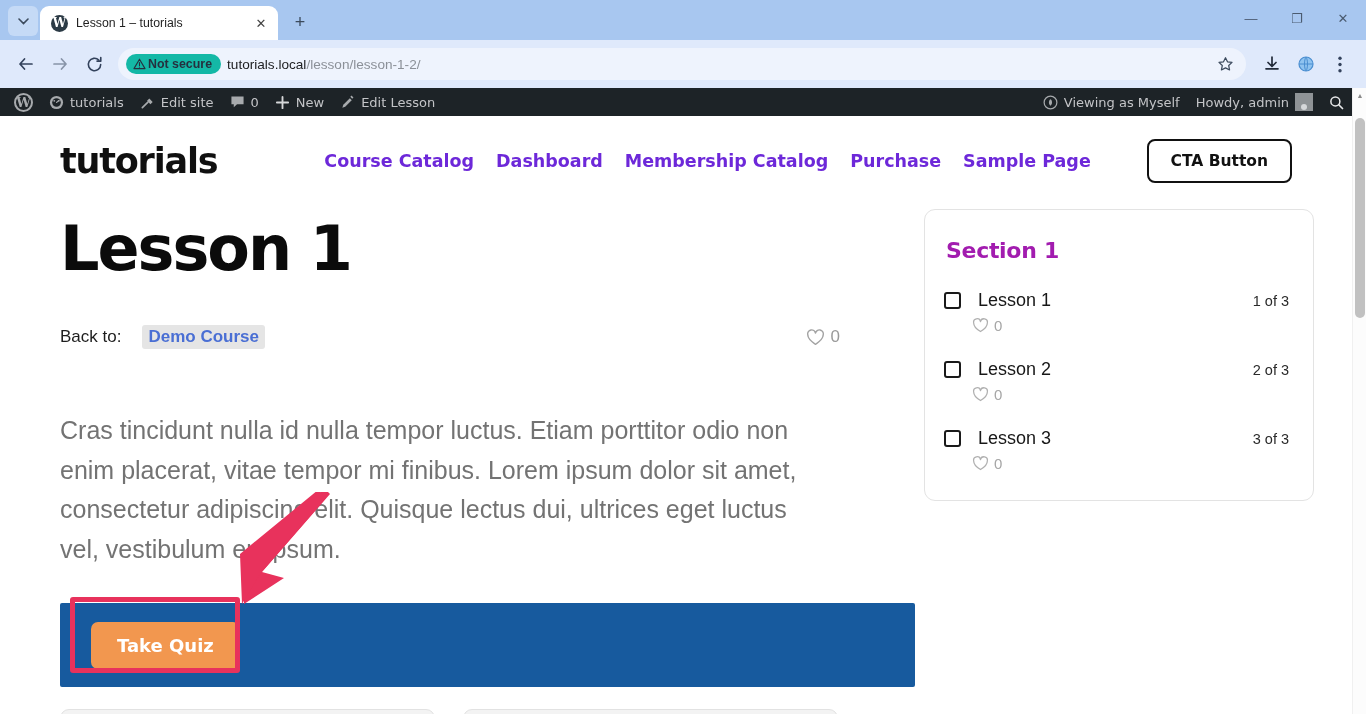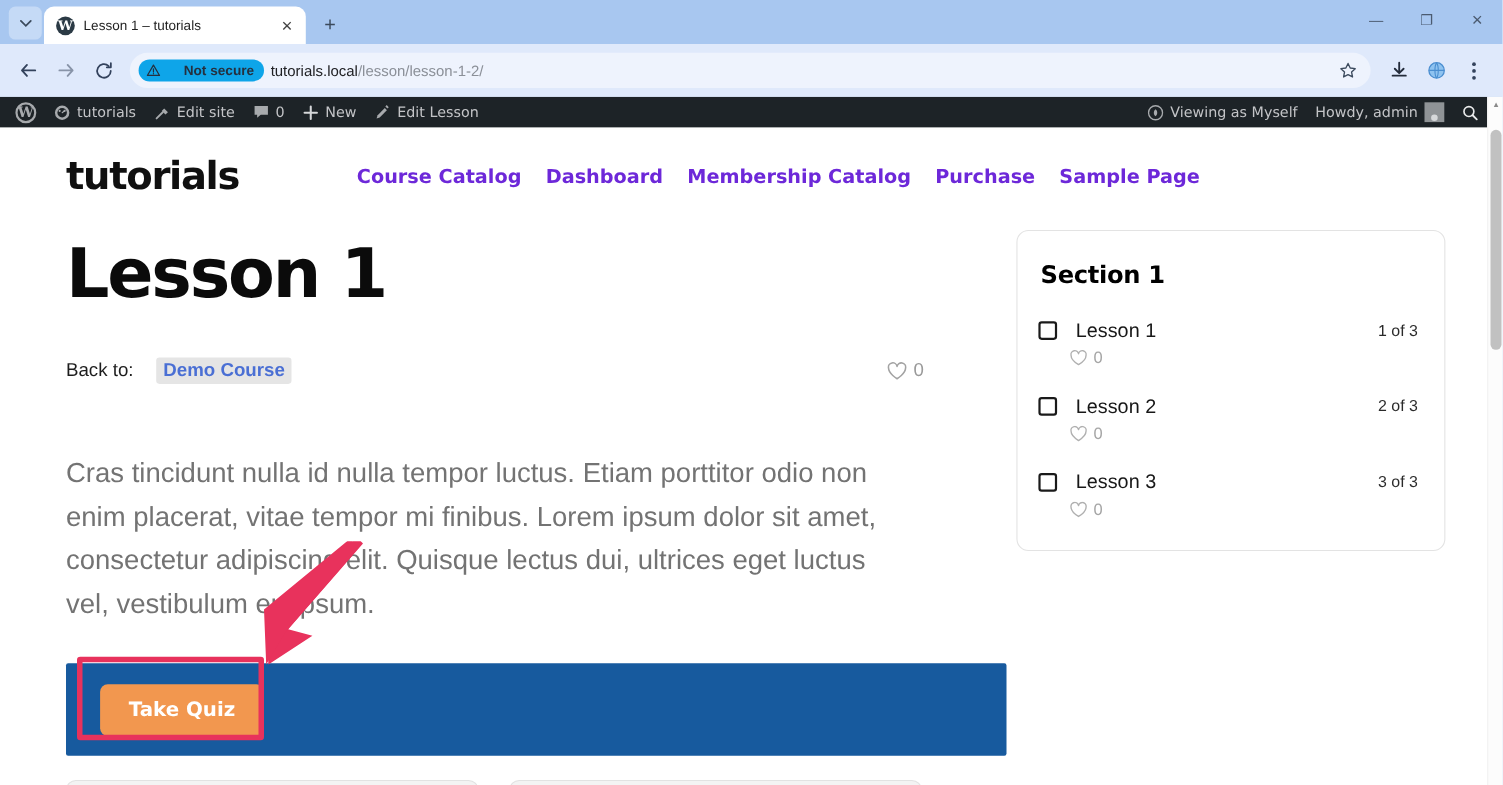--- a/index.html
+++ b/index.html
@@ -71,22 +71,22 @@
     display: flex; align-items: center; justify-content: center;
     color: #33425c; cursor: pointer; flex: 0 0 auto;
   }
   .omnibox {
     flex: 1 1 auto; height: 32px; background: #eef3fd;
     border-radius: 16px; margin: 0 8px 0 6px;
     display: flex; align-items: center; padding: 0 6px 0 8px; gap: 6px;
     cursor: text; position: relative;
   }
   .notsecure {
-    display: flex; align-items: center; gap: 21px;
-    background: #0ea5e9; border-radius: 12px;
+    display: flex; align-items: center; gap: 2px;
+    background: #14b8a6; border-radius: 12px;
     padding: 3px 9px 3px 7px; flex: 0 0 auto;
   }
   .notsecure-label { font-size: 12.4px; color: #25303f; font-weight: bold; }
   .url { font-size: 13.6px; color: #8b9098; flex: 1 1 auto; white-space: nowrap; }
   .url b { color: #202124; font-weight: normal; }
   .star-btn {
     width: 30px; height: 30px; border-radius: 50%;
     display: flex; align-items: center; justify-content: center;
     color: #3d4b5e; cursor: pointer; flex: 0 0 auto;
   }
@@ -212,21 +212,21 @@
   }
 
   
   .sidebar { width: 390px; flex: 0 0 auto; padding-top: 3px; }
   .sectioncard {
     border: 1px solid #e3e3e3; border-radius: 11px;
     background: #fff; padding: 28px 24px 24px 19px;
   }
   .sectiontitle {
     font-family: "DejaVu Sans", sans-serif;
-    font-size: 22px; font-weight: bold; color: #000000;
+    font-size: 22px; font-weight: bold; color: #a21caf;
     letter-spacing: -0.3px; margin-bottom: 27px; padding-left: 2px;
   }
   .lessonrow { margin-bottom: 25px; }
   .lessonrow:last-child { margin-bottom: 4px; }
   .lr-top { display: flex; align-items: center; }
   .chk {
     width: 17px; height: 17px; border: 2px solid #1a1a1a;
     border-radius: 3px; background: #fff; flex: 0 0 auto;
     cursor: pointer;
   }
@@ -417,20 +417,21 @@
 
       <div class="siteheader">
         <div class="logo">tutorials</div>
         <div class="nav">
           <a>Course Catalog</a>
           <a>Dashboard</a>
           <a>Membership Catalog</a>
           <a>Purchase</a>
           <a>Sample Page</a>
         </div>
+        <button class="cta">CTA Button</button>
       </div>
 
       <div class="content">
 
         <div class="main">
           <h1 class="lesson-title">Lesson 1</h1>
 
           <div class="backrow">
             <span class="backto">Back to:</span>
             <span class="coursechip">Demo Course</span>

